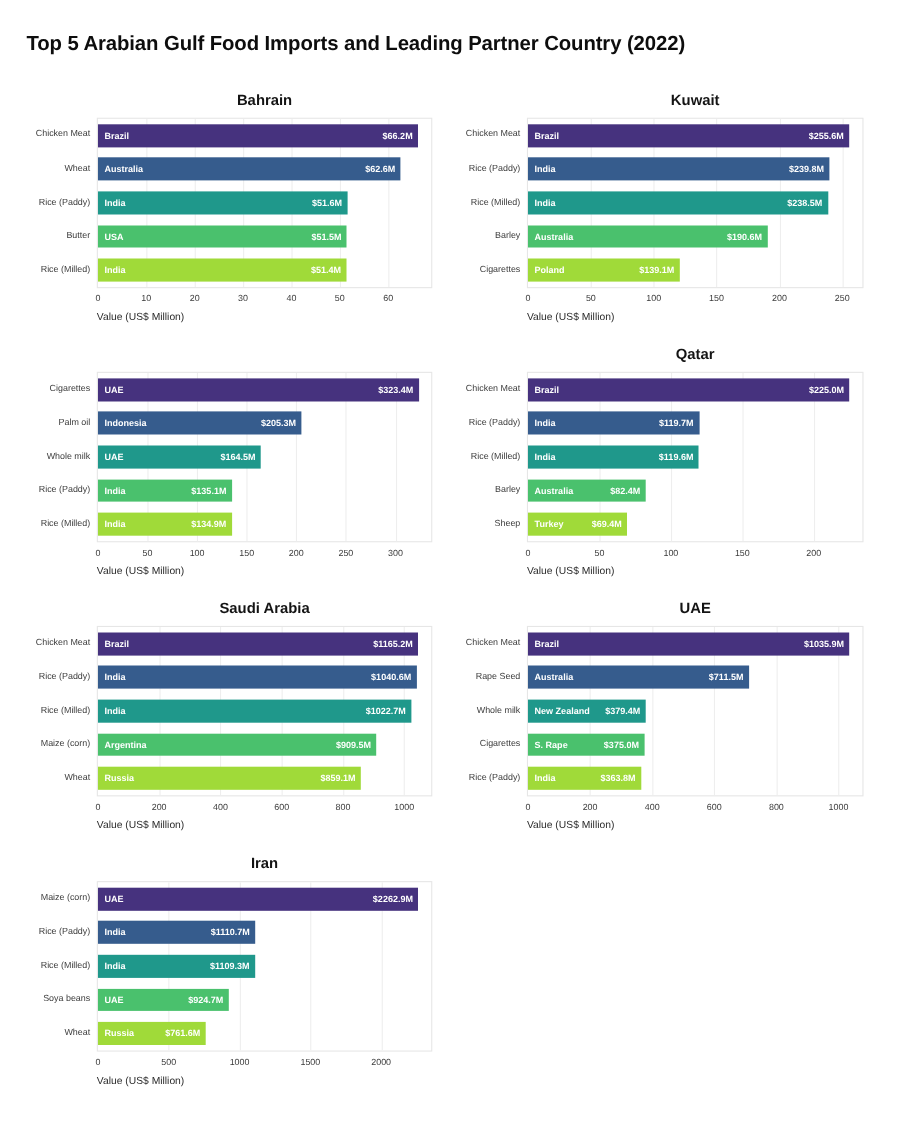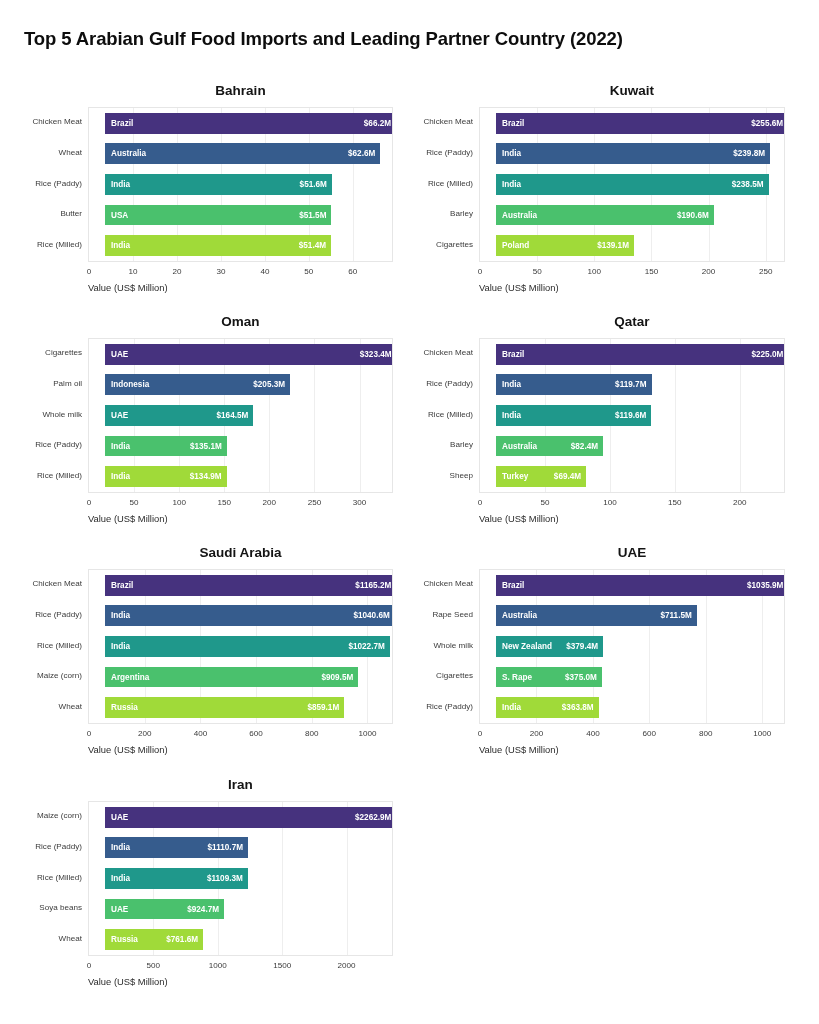--- a/index.html
+++ b/index.html
@@ -63,21 +63,21 @@
     background: #eeeeee;
   }
 
   .bars {
     position: absolute;
     left: 0; top: 0; right: 0; bottom: 0;
   }
 
   .barrow {
     position: absolute;
-    left: 16px;
+    left: 0;
     width: 100%;
   }
 
   .bar {
     position: absolute;
     left: 0;
     top: 0;
     height: 100%;
     display: flex;
     align-items: center;
@@ -229,21 +229,20 @@
       </div>
       <div class="xtick" style="left: 460px; width: 40px; top: 268px;">0</div>
       <div class="xtick" style="left: 517.143px; width: 40px; top: 268px;">50</div>
       <div class="xtick" style="left: 574.286px; width: 40px; top: 268px;">100</div>
       <div class="xtick" style="left: 631.429px; width: 40px; top: 268px;">150</div>
       <div class="xtick" style="left: 688.571px; width: 40px; top: 268px;">200</div>
       <div class="xtick" style="left: 745.714px; width: 40px; top: 268px;">250</div>
       <div class="xlabel" style="left: 479px; width: 306px; top: 282px;">Value (US$ Million)</div>
     </div>
     <div class="panel" style="left: 0px; top: 0px; width: 819px; height: 1024px;">
-      <div class="panel-title" style="left: 88px; width: 305px; top: 314px;">Oman</div>
       <div class="ytick" style="width: 82px; left: 0px; top: 349.3px;">Cigarettes</div>
       <div class="ytick" style="width: 82px; left: 0px; top: 379.9px;">Palm oil</div>
       <div class="ytick" style="width: 82px; left: 0px; top: 410.5px;">Whole milk</div>
       <div class="ytick" style="width: 82px; left: 0px; top: 441.1px;">Rice (Paddy)</div>
       <div class="ytick" style="width: 82px; left: 0px; top: 471.7px;">Rice (Milled)</div>
       <div class="plot" style="left: 88px; top: 338px; width: 305px; height: 155px;">
         <div class="gridline" style="left: 45.0893px;"></div>
         <div class="gridline" style="left: 90.1786px;"></div>
         <div class="gridline" style="left: 135.268px;"></div>
         <div class="gridline" style="left: 180.357px;"></div>

